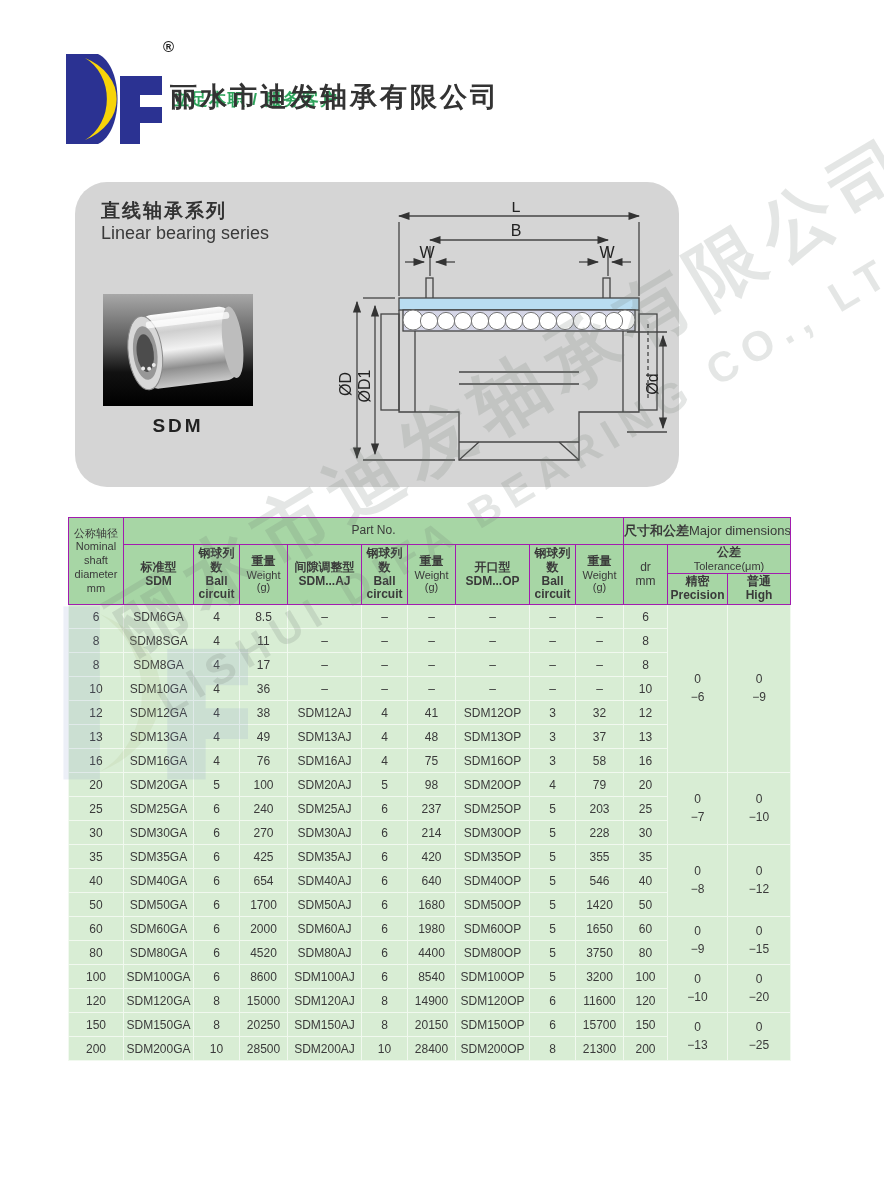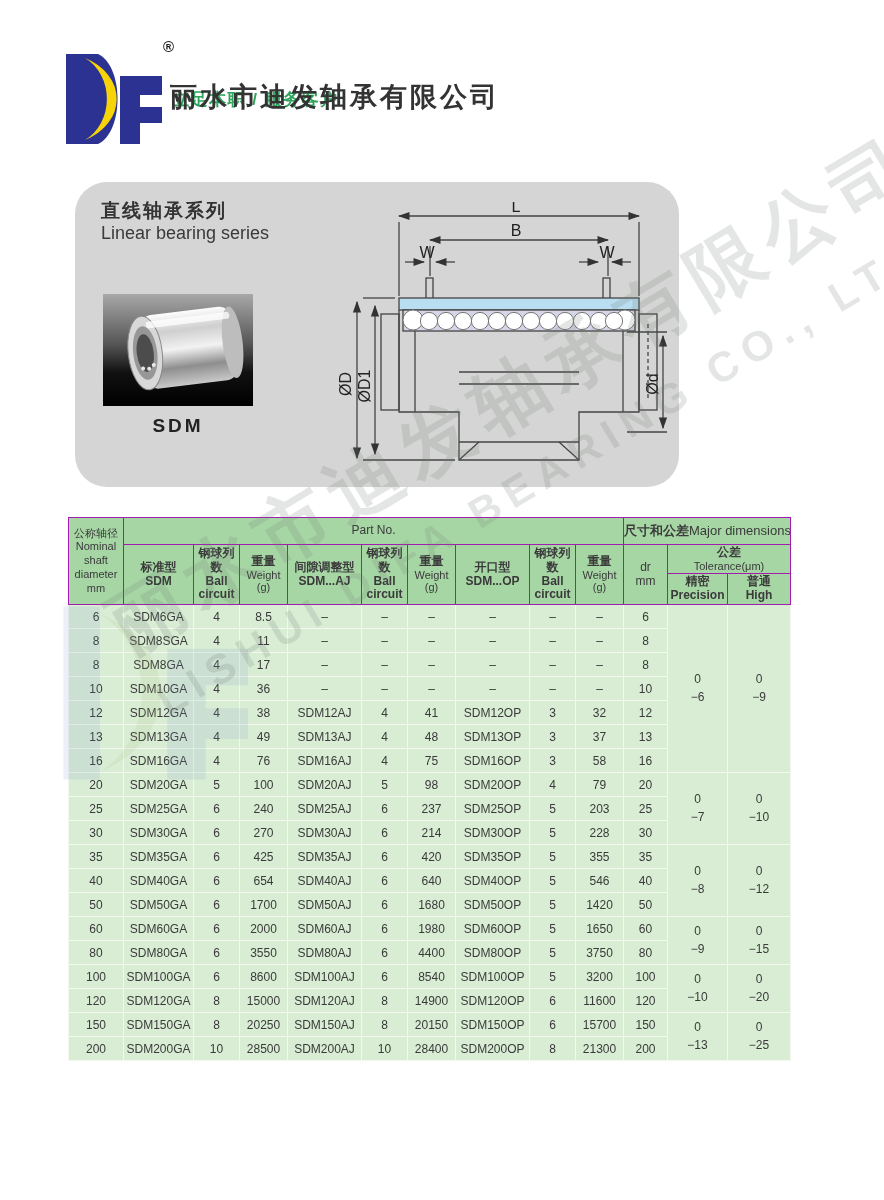--- a/index.html
+++ b/index.html
@@ -480,21 +480,21 @@
           <td>60</td>
           <td rowspan="2" class="tol">0
 −9</td>
           <td rowspan="2" class="tol">0
 −15</td>
         </tr>
         <tr>
           <td>80</td>
           <td>SDM80GA</td>
           <td>6</td>
-          <td>3550</td>
+          <td>4520</td>
           <td>SDM80AJ</td>
           <td>6</td>
           <td>4400</td>
           <td>SDM80OP</td>
           <td>5</td>
           <td>3750</td>
           <td>80</td>
         </tr>
         <tr>
           <td>100</td>

